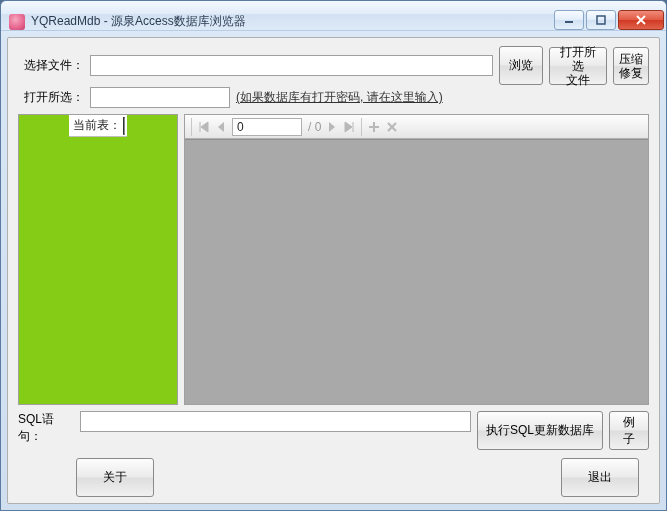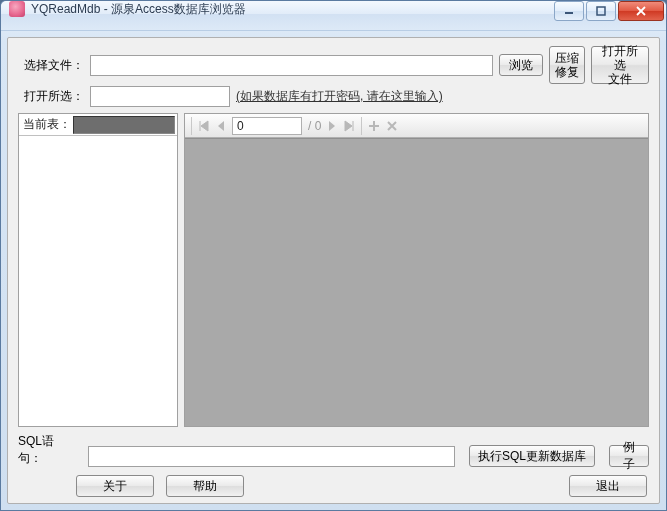--- a/index.html
+++ b/index.html
@@ -15,21 +15,21 @@
     background: linear-gradient(to bottom, #e8f1fb 0%, #d8e6f5 8%, #cfdff0 100%);
     border: 1px solid #5a7aa0;
     border-radius: 6px 6px 0 0;
     box-shadow: 0 0 8px rgba(0,0,0,0.3);
     display: flex; flex-direction: column;
   }
   .titlebar {
     height: 30px;
     background: linear-gradient(to bottom, #f3f8fe 0%, #e1ecf9 45%, #d2e1f3 46%, #dde9f7 100%);
     border-radius: 6px 6px 0 0;
-    display: flex; align-items: flex-start;
+    display: flex; align-items: flex-end;
     padding: 0 2px 0 8px;
     border-bottom: 1px solid #b8cde5;
   }
   .titlebar .icon {
     width: 16px; height: 16px;
     background: radial-gradient(circle at 40% 35%, #f7a8c0 0%, #e86a92 55%, #c7406d 100%);
     border-radius: 3px;
     margin-right: 6px;
   }
   .titlebar .title { color: #2b3b50; flex: 1; }
@@ -56,37 +56,37 @@
     display: flex; flex-direction: column;
     padding: 8px 10px 6px 10px;
   }
   .row { display: flex; align-items: center; margin-bottom: 6px; gap: 6px; }
   .lbl { width: 66px; text-align: right; color: #000000; }
   .inp {
     height: 21px; border: 1px solid #a0a0a0; background: #fff;
     padding: 2px 4px; font-family: inherit; font-size: 12px;
   }
   .btn {
-    height: 22px; padding: 0 8px;
+    height: 39px; padding: 0 8px;
     border: 1px solid #8a8a8a;
     background: linear-gradient(to bottom, #fdfdfd 0%, #ebebeb 48%, #dedede 52%, #f1f1f1 100%);
     border-radius: 3px;
     cursor: pointer;
     font-family: inherit; font-size: 12px;
     display: flex; align-items: center; justify-content: center; text-align: center;
   }
   .btn.tall { height: 38px; line-height: 14px; }
   .btn.narrow { width: 36px; padding: 0 2px; }
   .hint { color: #333; text-decoration: underline; }
   .mid {
     flex: 1; display: flex; gap: 6px; min-height: 0;
   }
   .left-panel {
     width: 160px; display: flex; flex-direction: column;
-    border: 1px solid #a0a0a0; background: #84cc16;
+    border: 1px solid #a0a0a0; background: #84cc16; align-items: center;
   }
   .curtab-hdr {
     height: 22px; background: #fff; display: flex; align-items: center;
     border-bottom: 1px solid #c0c0c0;
   }
   .curtab-hdr .lbltxt { padding: 0 2px 0 4px; color: #222; }
   .curtab-hdr .sel {
     flex: 1; height: 18px; margin: 0 2px 0 0;
     background: #6e6e6e; border: 1px inset #888;
   }
@@ -103,28 +103,28 @@
   }
   .recbar .sep { width:1px; height:18px; background:#c8c8c8; }
   .recbar svg { display:block; }
   .recbar .pos {
     width: 70px; height: 18px; border: 1px solid #b0b0b0; background:#fff;
     color:#222; padding:0 4px; font-size:12px;
   }
   .grid {
     flex:1; background:#a9a9a9; border-top:1px solid #8f8f8f;
   }
-  .bottom-sql { display:flex; align-items:flex-end; gap:14px; margin-top:6px; }
+  .bottom-sql { display:flex; align-items:flex-start; gap:6px; margin-top:6px; }
   .bottom-sql .lbl2 { width:56px; text-align:left; }
   .bottom-btns {
     display:flex; align-items:center; margin-top:8px; padding: 0 2px;
   }
   .bottom-btns .spacer { flex:1; }
   .bottom-btns .btn { width:78px; margin-right:12px; }
-  .bottom-btns .btn:last-child { margin-right:0; }
+  .bottom-btns .btn:last-child { margin-right:8px; }
 </style>
 </head>
 <body>
 
 <div class="window">
   <div class="titlebar">
     <div class="icon"></div>
     <div class="title">YQReadMdb - 源泉Access数据库浏览器</div>
     <div class="winbtns">
       <div class="winbtn">
@@ -145,24 +145,24 @@
       </div>
     </div>
   </div>
 
   <div class="client">
 
     <div class="row">
       <div class="lbl">选择文件：</div>
       <input class="inp" style="flex: 1 1 0%;" value="">
       <button class="btn" style="width:44px">浏览</button>
+      <button class="btn tall" style="width:58px;white-space:pre-line">打开所选
+文件</button>
       <button class="btn tall narrow" style="white-space:pre-line">压缩
 修复</button>
-      <button class="btn tall" style="width:58px;white-space:pre-line">打开所选
-文件</button>
     </div>
 
     <div class="row" style="margin-top:-4px">
       <div class="lbl">打开所选：</div>
       <input class="inp" style="width: 140px;" value="">
       <div class="hint">(如果数据库有打开密码, 请在这里输入)</div>
     </div>
 
     <div class="mid">
       <div class="left-panel">
@@ -217,19 +217,18 @@
     <div class="bottom-sql">
       <div class="lbl2">SQL语句：</div>
       <input class="inp" style="flex: 1 1 0%;" value="">
       <button class="btn">执行SQL更新数据库</button>
       <button class="btn" style="width:40px">例子</button>
     </div>
 
     <div class="bottom-btns">
       <div style="width:56px"></div>
       <button class="btn">关于</button>
-      <button class="btn">帮助</button>
       <div class="spacer"></div>
       <button class="btn">退出</button>
     </div>
 
   </div>
 </div>
 
 </body></html>

